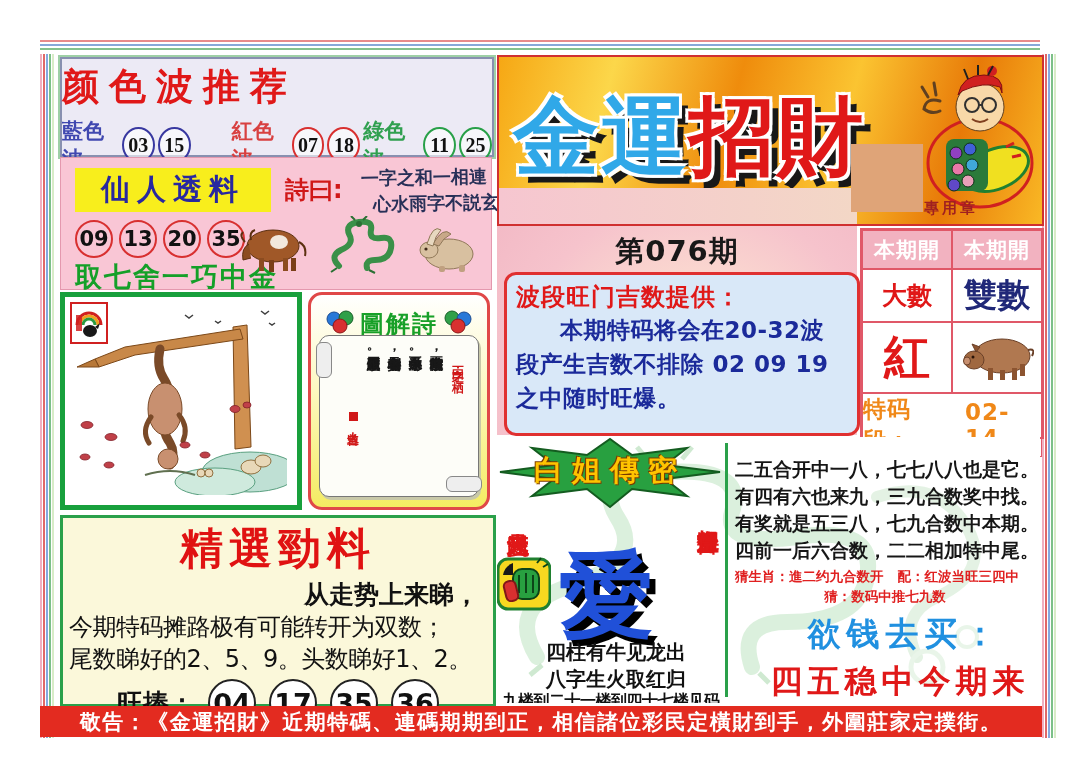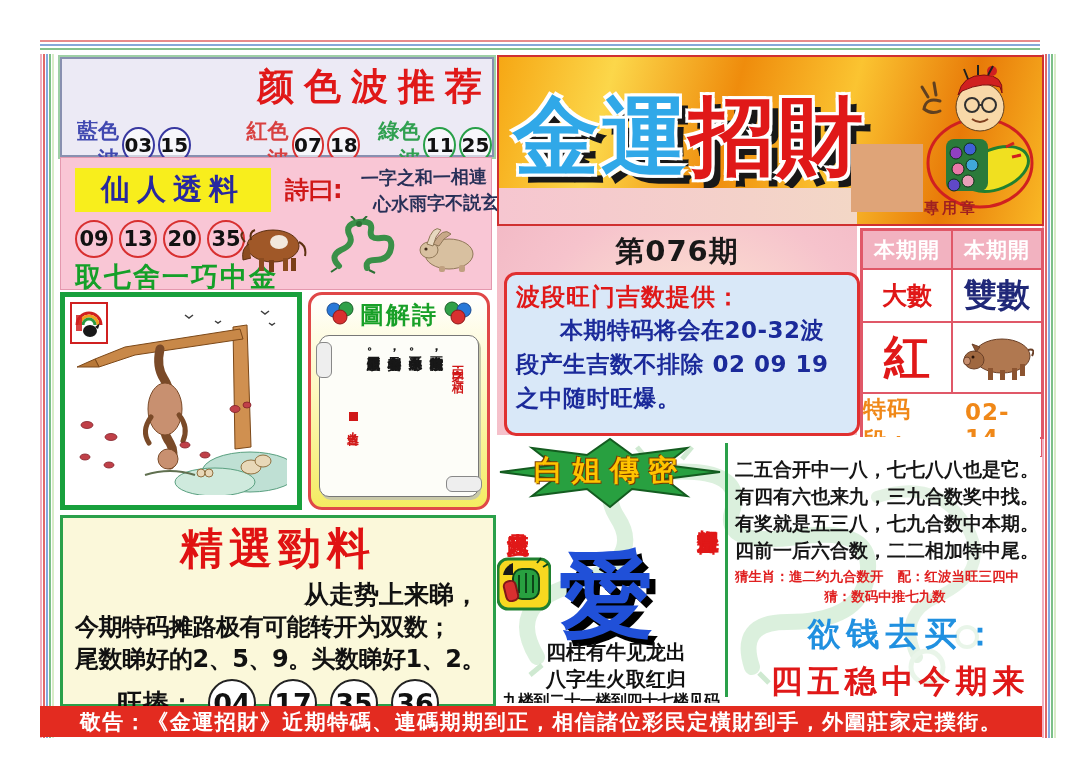--- a/index.html
+++ b/index.html
@@ -7,21 +7,21 @@
         font-family:"DejaVu Sans",sans-serif;}
   
   .hstripes{position:absolute;left:40px;top:40px;width:1000px;height:12px;
     background:repeating-linear-gradient(180deg,#e88a8a 0 2px,#fff 2px 4px,#88a8d8 4px 6px,#fff 6px 8px,#84c08c 8px 10px,#fff 10px 12px);}
   .vstripes{position:absolute;top:54px;width:14px;height:684px;
     background:repeating-linear-gradient(90deg,#f0b0c0 0 2px,#fff 2px 3px,#e06868 3px 5px,#fff 5px 6px,#84a8e0 6px 8px,#fff 8px 9px,#7cc088 9px 11px,#fff 11px 12px,#d8ecc8 12px 14px);}
   .vstripes.left{left:40px;} .vstripes.right{left:1042px;}
 
   
   .box-colorwave{position:absolute;left:60px;top:57px;width:430px;height:96px;
-    background:#eceaf5;border:2px solid #8890b0;outline:2px solid #9ed0a6;text-align:right;}
+    background:#eceaf5;border:2px solid #8890b0;outline:2px solid #9ed0a6;text-align:left;font-family:Liberation Serif, serif;}
   .cw-title{color:#e01818;font-size:37px;font-weight:bold;letter-spacing:10px;margin-top:3px;}
   .cw-row{margin-top:5px;font-size:21px;font-weight:bold;display:flex;align-items:center;justify-content:center;gap:3px;}
   .circ{display:inline-flex;align-items:center;justify-content:center;border-radius:50%;
     font-weight:bold;color:#111;background:rgba(255,255,255,.6);}
   .c34{width:32px;height:32px;font-size:20px;border:2px solid;}
   .b-blue{border-color:#3838a0;} .b-red{border-color:#d83030;} .b-green{border-color:#28a048;}
   .t-blue{color:#4048b0;} .t-red{color:#d84040;margin-left:38px;} .t-green{color:#30a050;}
 
   .box-fairy{position:absolute;left:60px;top:157px;width:430px;height:131px;
     background:#f9c6d5;border:1px solid #e498ae;}
@@ -35,37 +35,37 @@
   .fairy-hint{position:absolute;left:14px;top:101px;color:#14a028;font-size:27px;font-weight:bold;letter-spacing:2px;}
   .fairy-animals{position:absolute;right:6px;top:58px;display:flex;gap:14px;align-items:flex-end;}
 
   .box-picture{position:absolute;left:60px;top:292px;width:232px;height:208px;
     background:#fff;border:5px solid #18a03c;}
   .pic-logo{position:absolute;left:5px;top:5px;width:34px;height:38px;background:#fff;
     border:2px solid #d02020;display:flex;align-items:center;justify-content:center;}
 
   .box-poem{position:absolute;left:308px;top:292px;width:176px;height:212px;
     border:3px solid #e04848;border-radius:14px;background:linear-gradient(180deg,#ffffff 0%,#fdf8c0 45%,#f4ec62 100%);}
-  .poem-titlerow{display:flex;align-items:center;justify-content:center;gap:5px;margin-top:4px;}
+  .poem-titlerow{display:flex;align-items:center;justify-content:center;gap:5px;margin-top:13px;}
   .poem-title{color:#18a028;font-size:24px;font-weight:bold;letter-spacing:2px;}
   .scroll{position:absolute;left:8px;top:40px;width:158px;height:160px;background:#fdfdf8;
     border:1px solid #777;border-radius:10px;box-shadow:2px 3px 0 #c8c8a8;}
   .scroll-roll-tl{position:absolute;left:-4px;top:6px;width:14px;height:34px;background:#eee;border:1px solid #888;border-radius:6px;}
   .scroll-roll-br{position:absolute;right:-4px;bottom:4px;width:34px;height:14px;background:#eee;border:1px solid #888;border-radius:6px;}
   .scroll-cols{position:absolute;right:10px;top:10px;height:142px;writing-mode:vertical-rl;
     text-orientation:upright;font-size:13.5px;line-height:21px;color:#181818;font-weight:bold;font-family:"DejaVu Serif",serif;}
   .scroll-riddle{color:#d01818;font-size:12px;padding-top:14px;}
   .scroll-author{color:#d01818;font-size:12px;padding-top:66px;}
   .redsq{display:inline-block;width:9px;height:9px;background:#d01818;margin-bottom:2px;}
 
   .box-tips{position:absolute;left:60px;top:515px;width:430px;height:186px;
     background:#fbf8da;border:3px solid #2aa04a;}
   .tips-title{text-align:center;color:#e01212;font-size:43px;font-weight:bold;letter-spacing:6px;margin-top:2px;}
   .tips-l1{text-align:right;padding-right:14px;font-size:25px;font-weight:bold;color:#111;}
-  .tips-l2,.tips-l3{padding-left:12px;font-size:24px;font-weight:bold;color:#111;letter-spacing:-0.5px;}
+  .tips-l2,.tips-l3{padding-left:6px;font-size:24px;font-weight:normal;color:#111;letter-spacing:-0.5px;}
   .tips-wang{display:flex;align-items:center;justify-content:center;gap:13px;margin-top:4px;}
   .wang-label{font-size:26px;font-weight:bold;color:#111;}
   .c44{width:44px;height:44px;font-size:27px;border:2px solid #222;background:#fff;}
 
   
   .masthead{position:absolute;left:497px;top:55px;width:543px;height:167px;border:2px solid #d03030;
     background:linear-gradient(105deg,#f6a714 0%,#fcd74a 20%,#ef8c0c 42%,#fbc431 62%,#e87a08 82%,#f9b825 100%);overflow:hidden;}
   .mast-title{position:absolute;left:14px;top:22px;font-size:86px;font-weight:bold;letter-spacing:2px;white-space:nowrap;
     text-shadow:-3px -3px 0 #fff,3px -3px 0 #fff,-3px 3px 0 #fff,3px 3px 0 #fff,9px 9px 0 #181818;}
   .mt-blue{color:#30a8e8;} .mt-red{color:#e01818;}

